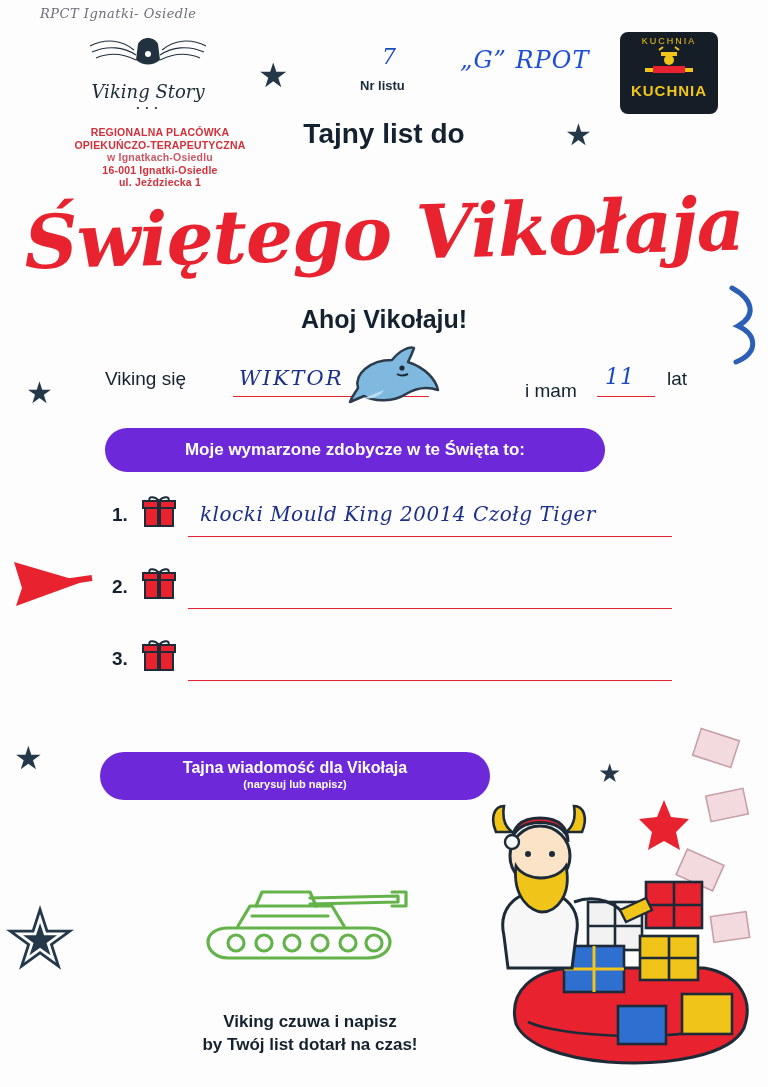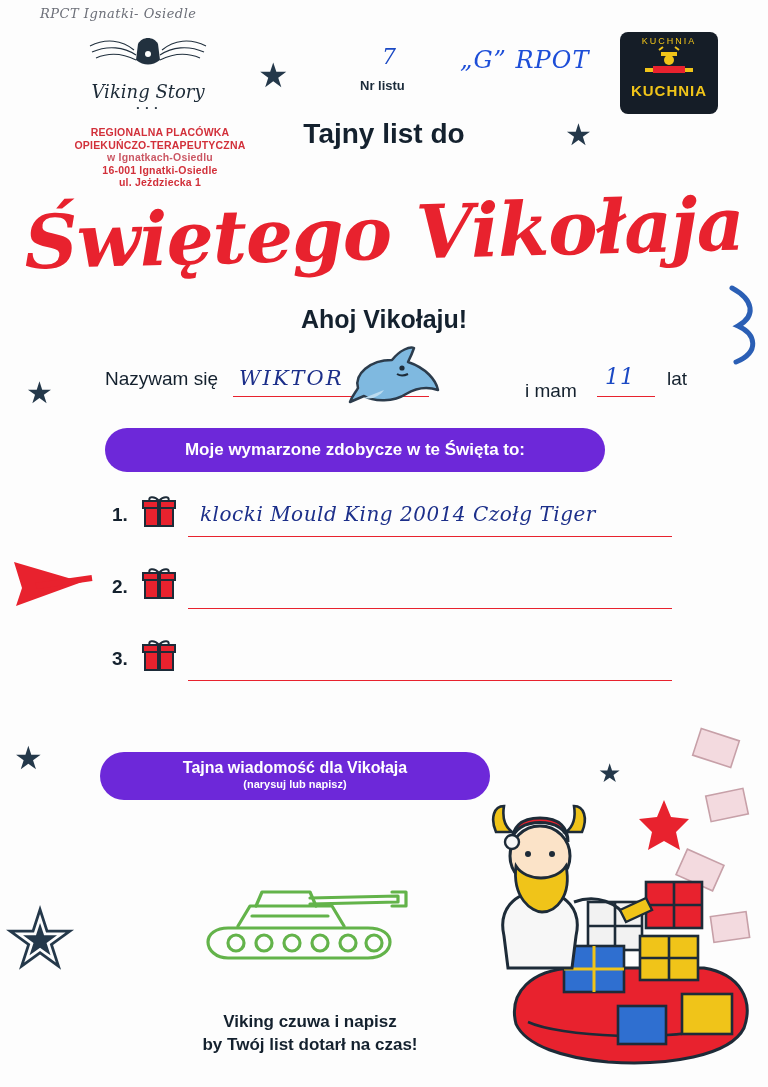--- a/index.html
+++ b/index.html
@@ -426,21 +426,21 @@
     <div class="line-fade">w Ignatkach-Osiedlu</div>
     <div>16-001 Ignatki-Osiedle</div>
     <div>ul. Jeżdziecka 1</div>
   </div>
 
   <div class="title-small">Tajny list do</div>
   <div class="title-big">Świętego Vikołaja</div>
   <div class="ahoj">Ahoj Vikołaju!</div>
 
   <div class="name-row">
-    <div class="lbl name-label">Nazywam się</div>
+    <div class="lbl name-label">Viking się</div>
     <div class="name-line"></div>
     <div class="name-value hand">WIKTOR</div>
     <div class="lbl imam-label">i mam</div>
     <div class="age-line"></div>
     <div class="age-value hand-blue-marker">11</div>
     <div class="lbl lat-label">lat</div>
   </div>
 
   <div class="dolphin">
     <svg width="110" height="78" viewBox="0 0 110 78">

